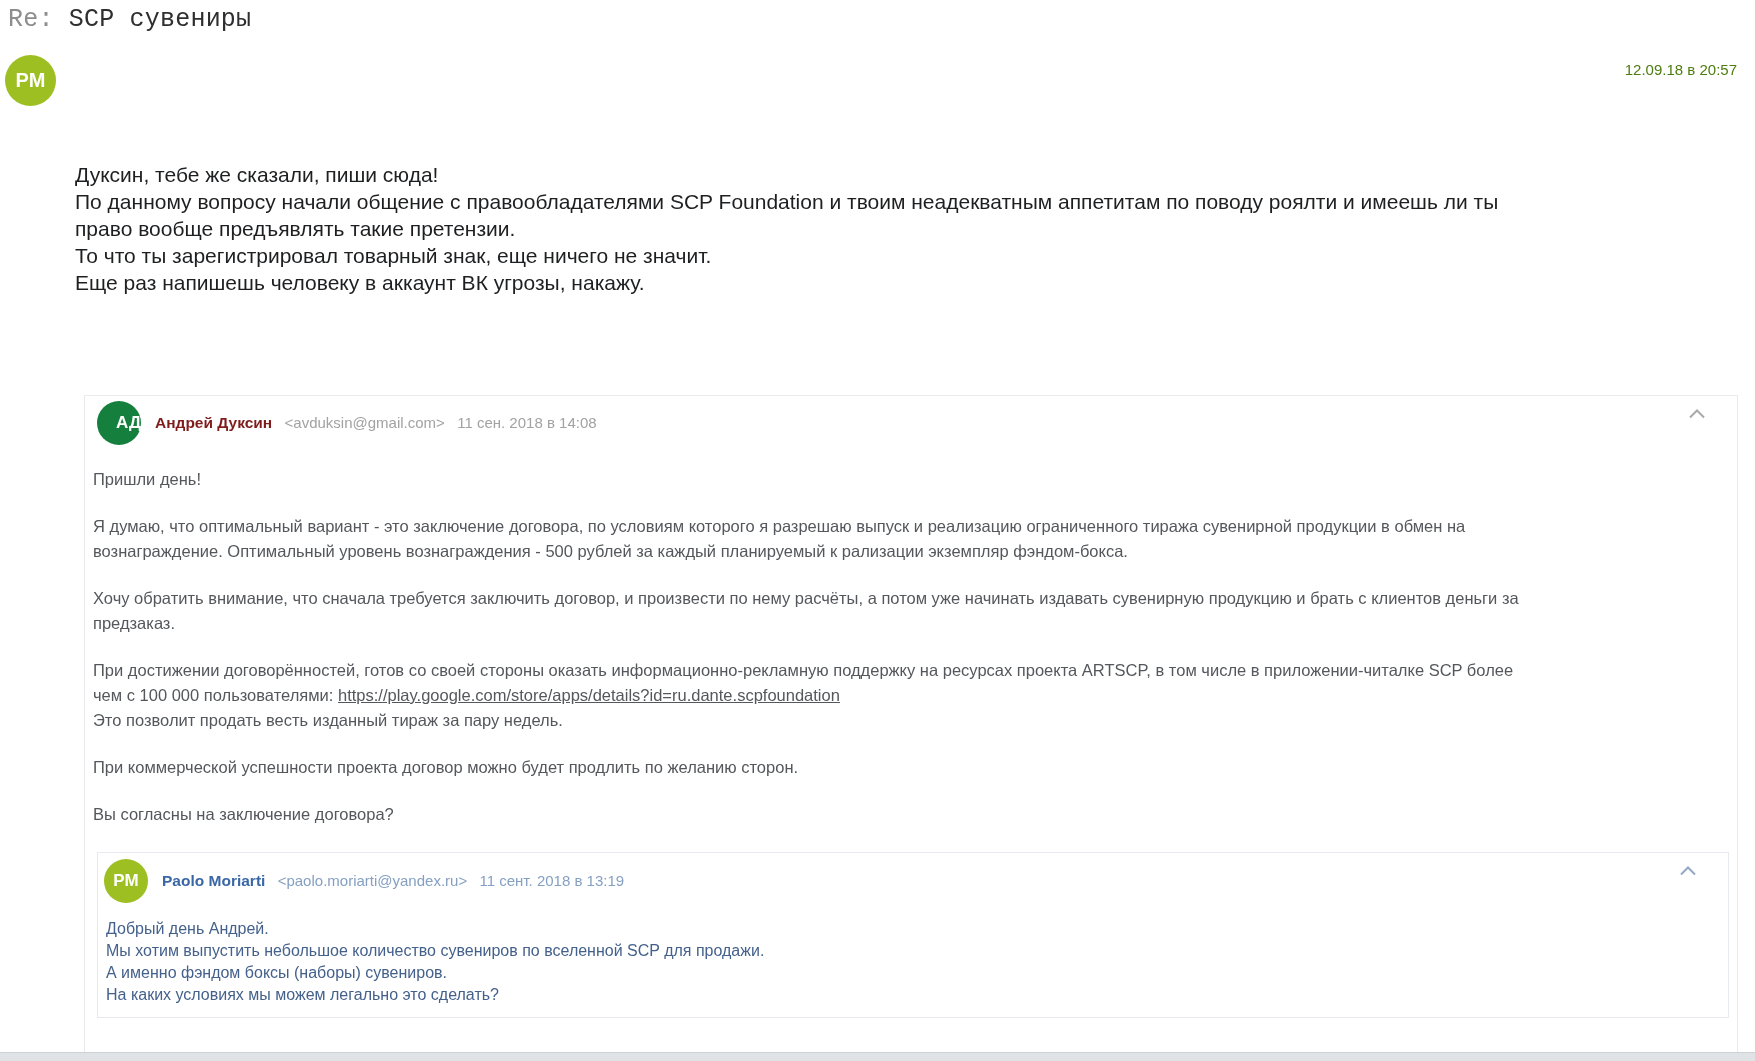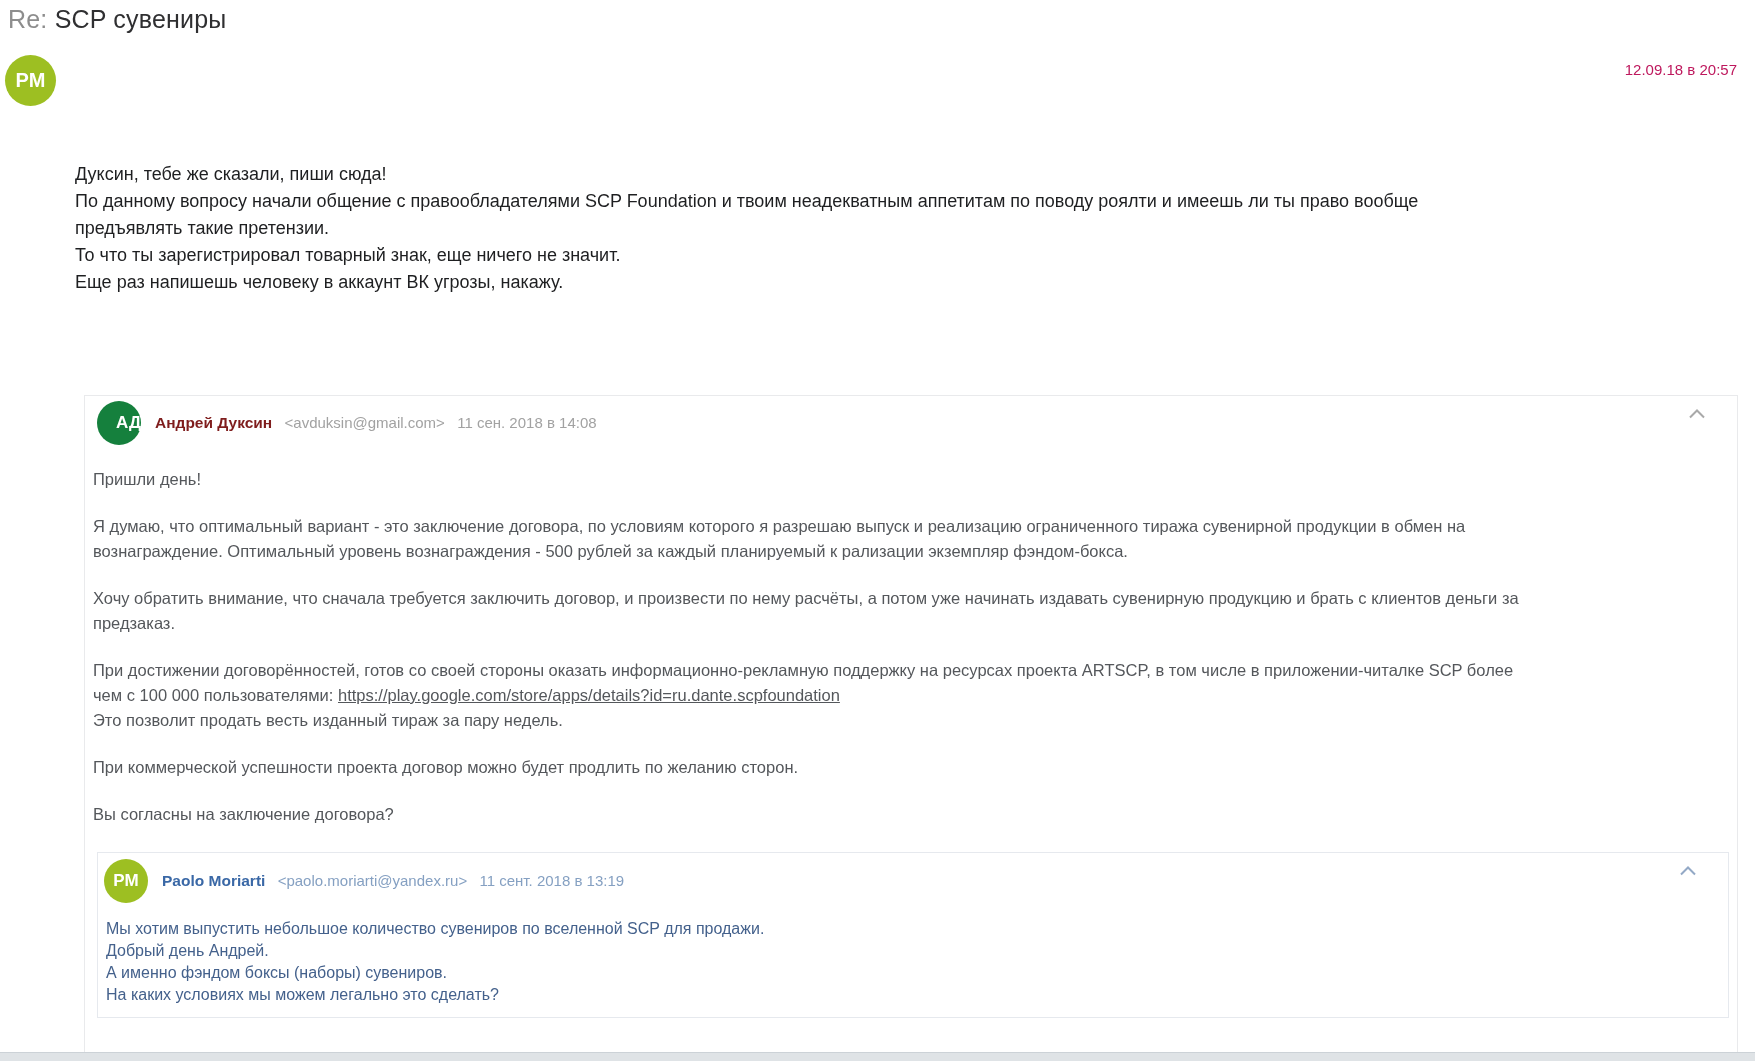--- a/index.html
+++ b/index.html
@@ -15,20 +15,21 @@
   }
 
   
   .subject {
     position: absolute;
     top: 5px; left: 8px;
     font-size: 25px;
     font-weight: 400;
     color: #2f2f31;
     letter-spacing: 0.2px;
+    font-family: Liberation Mono, monospace;
   }
   .subject .re { color: #8d8d8d; }
 
   
   .msg-header {
     position: absolute;
     top: 55px; left: 5px; right: 18px;
     display: flex;
     align-items: flex-start;
   }
@@ -54,30 +55,30 @@
     display: flex;
     align-items: center;
     cursor: pointer;
     width: max-content;
   }
   .recipients svg { margin-left: 8px; }
   .msg-date {
     margin-left: auto;
     padding-top: 6px;
     font-size: 15px;
-    color: #be185d;
+    color: #4d7c0f;
     white-space: nowrap;
   }
 
   
   .msg-body {
     position: absolute;
     top: 161px; left: 75px;
     width: 1440px;
-    font-size: 18px;
+    font-size: 21px;
     line-height: 27px;
     color: #1e1f21;
   }
 
   
   .quote1 {
     position: absolute;
     top: 395px; left: 84px;
     width: 1654px;
     height: 658px;
@@ -206,22 +207,22 @@
           <span>PM</span>
         </div>
         <div class="q-head-text">
           <span class="q2-name" style="color: rgb(58, 104, 166);">Paolo Moriarti</span>
           <span class="q2-meta">&lt;paolo.moriarti@yandex.ru&gt;</span>
           <span class="q2-meta">11 сент. 2018 в 13:19</span>
         </div>
       </div>
 
       <div class="q2-text">
+        <div>Добрый день Андрей.</div>
         <div>Мы хотим выпустить небольшое количество сувениров по вселенной SCP для продажи.</div>
-        <div>Добрый день Андрей.</div>
         <div>А именно фэндом боксы (наборы) сувениров.</div>
         <div>На каких условиях мы можем легально это сделать?</div>
       </div>
     </div>
   </div>
 
   <div class="bottom-strip" style="background-color: rgb(223, 227, 230);"></div>
 
 </div>
 

